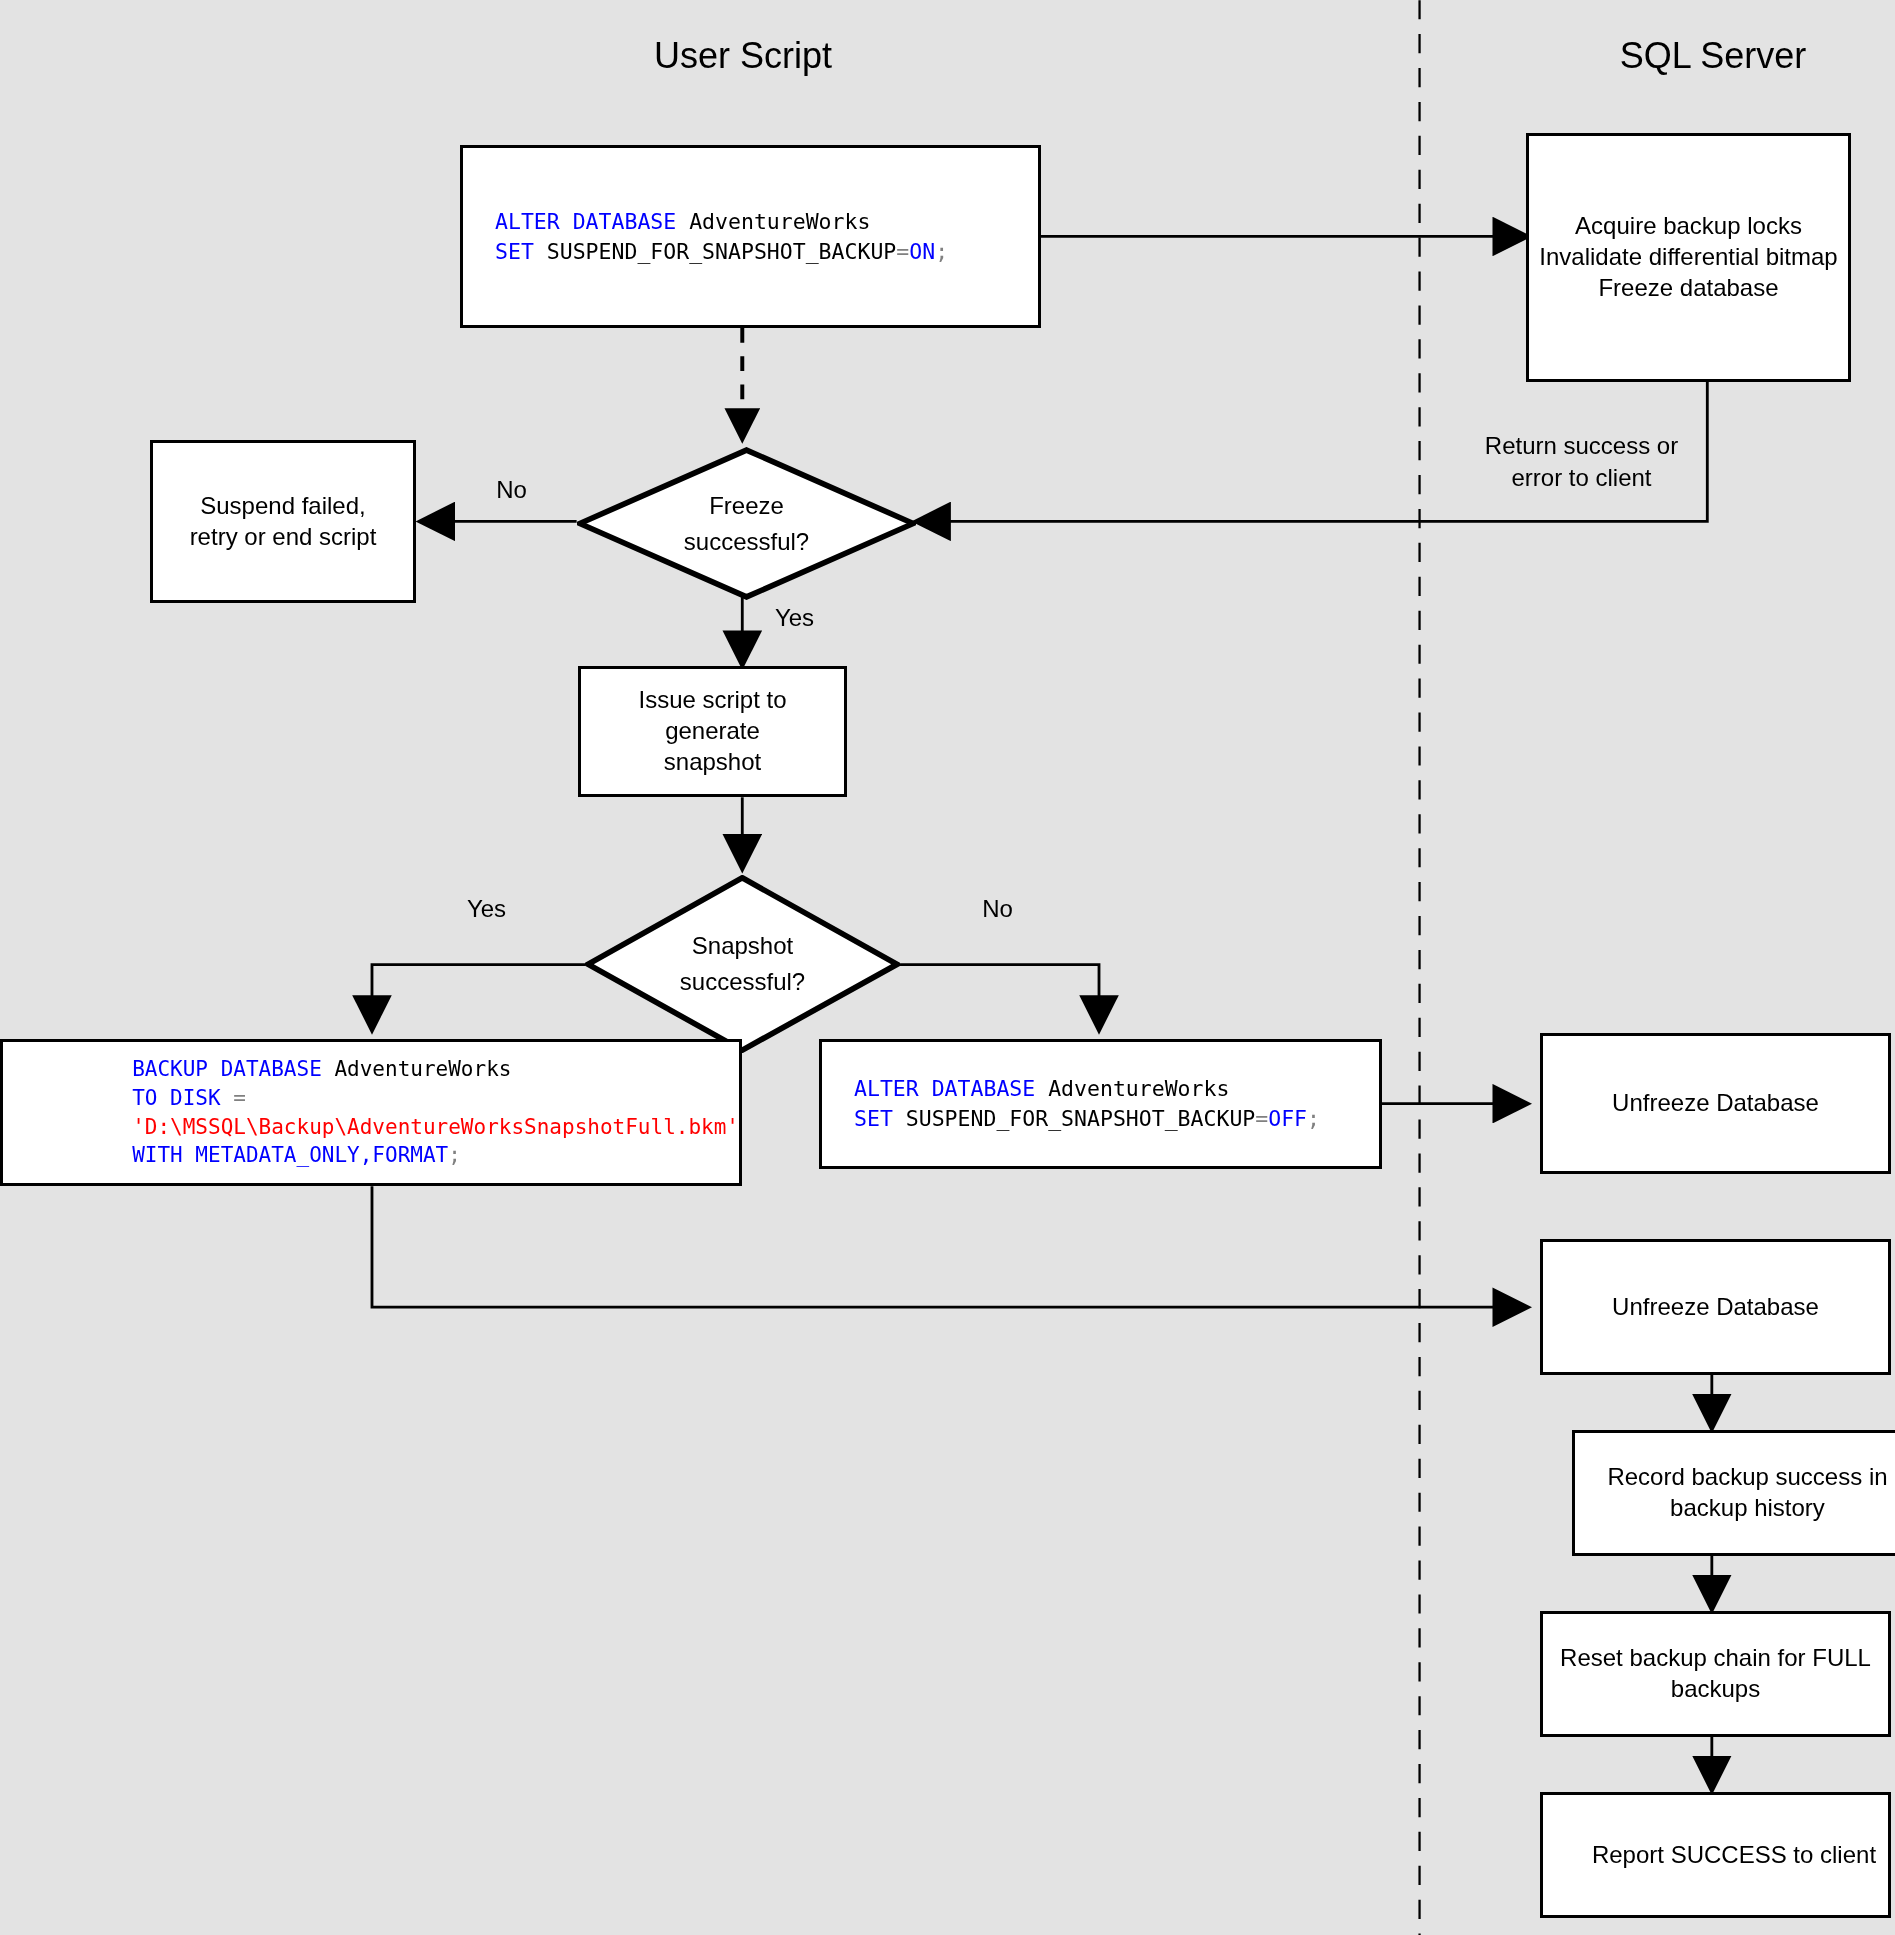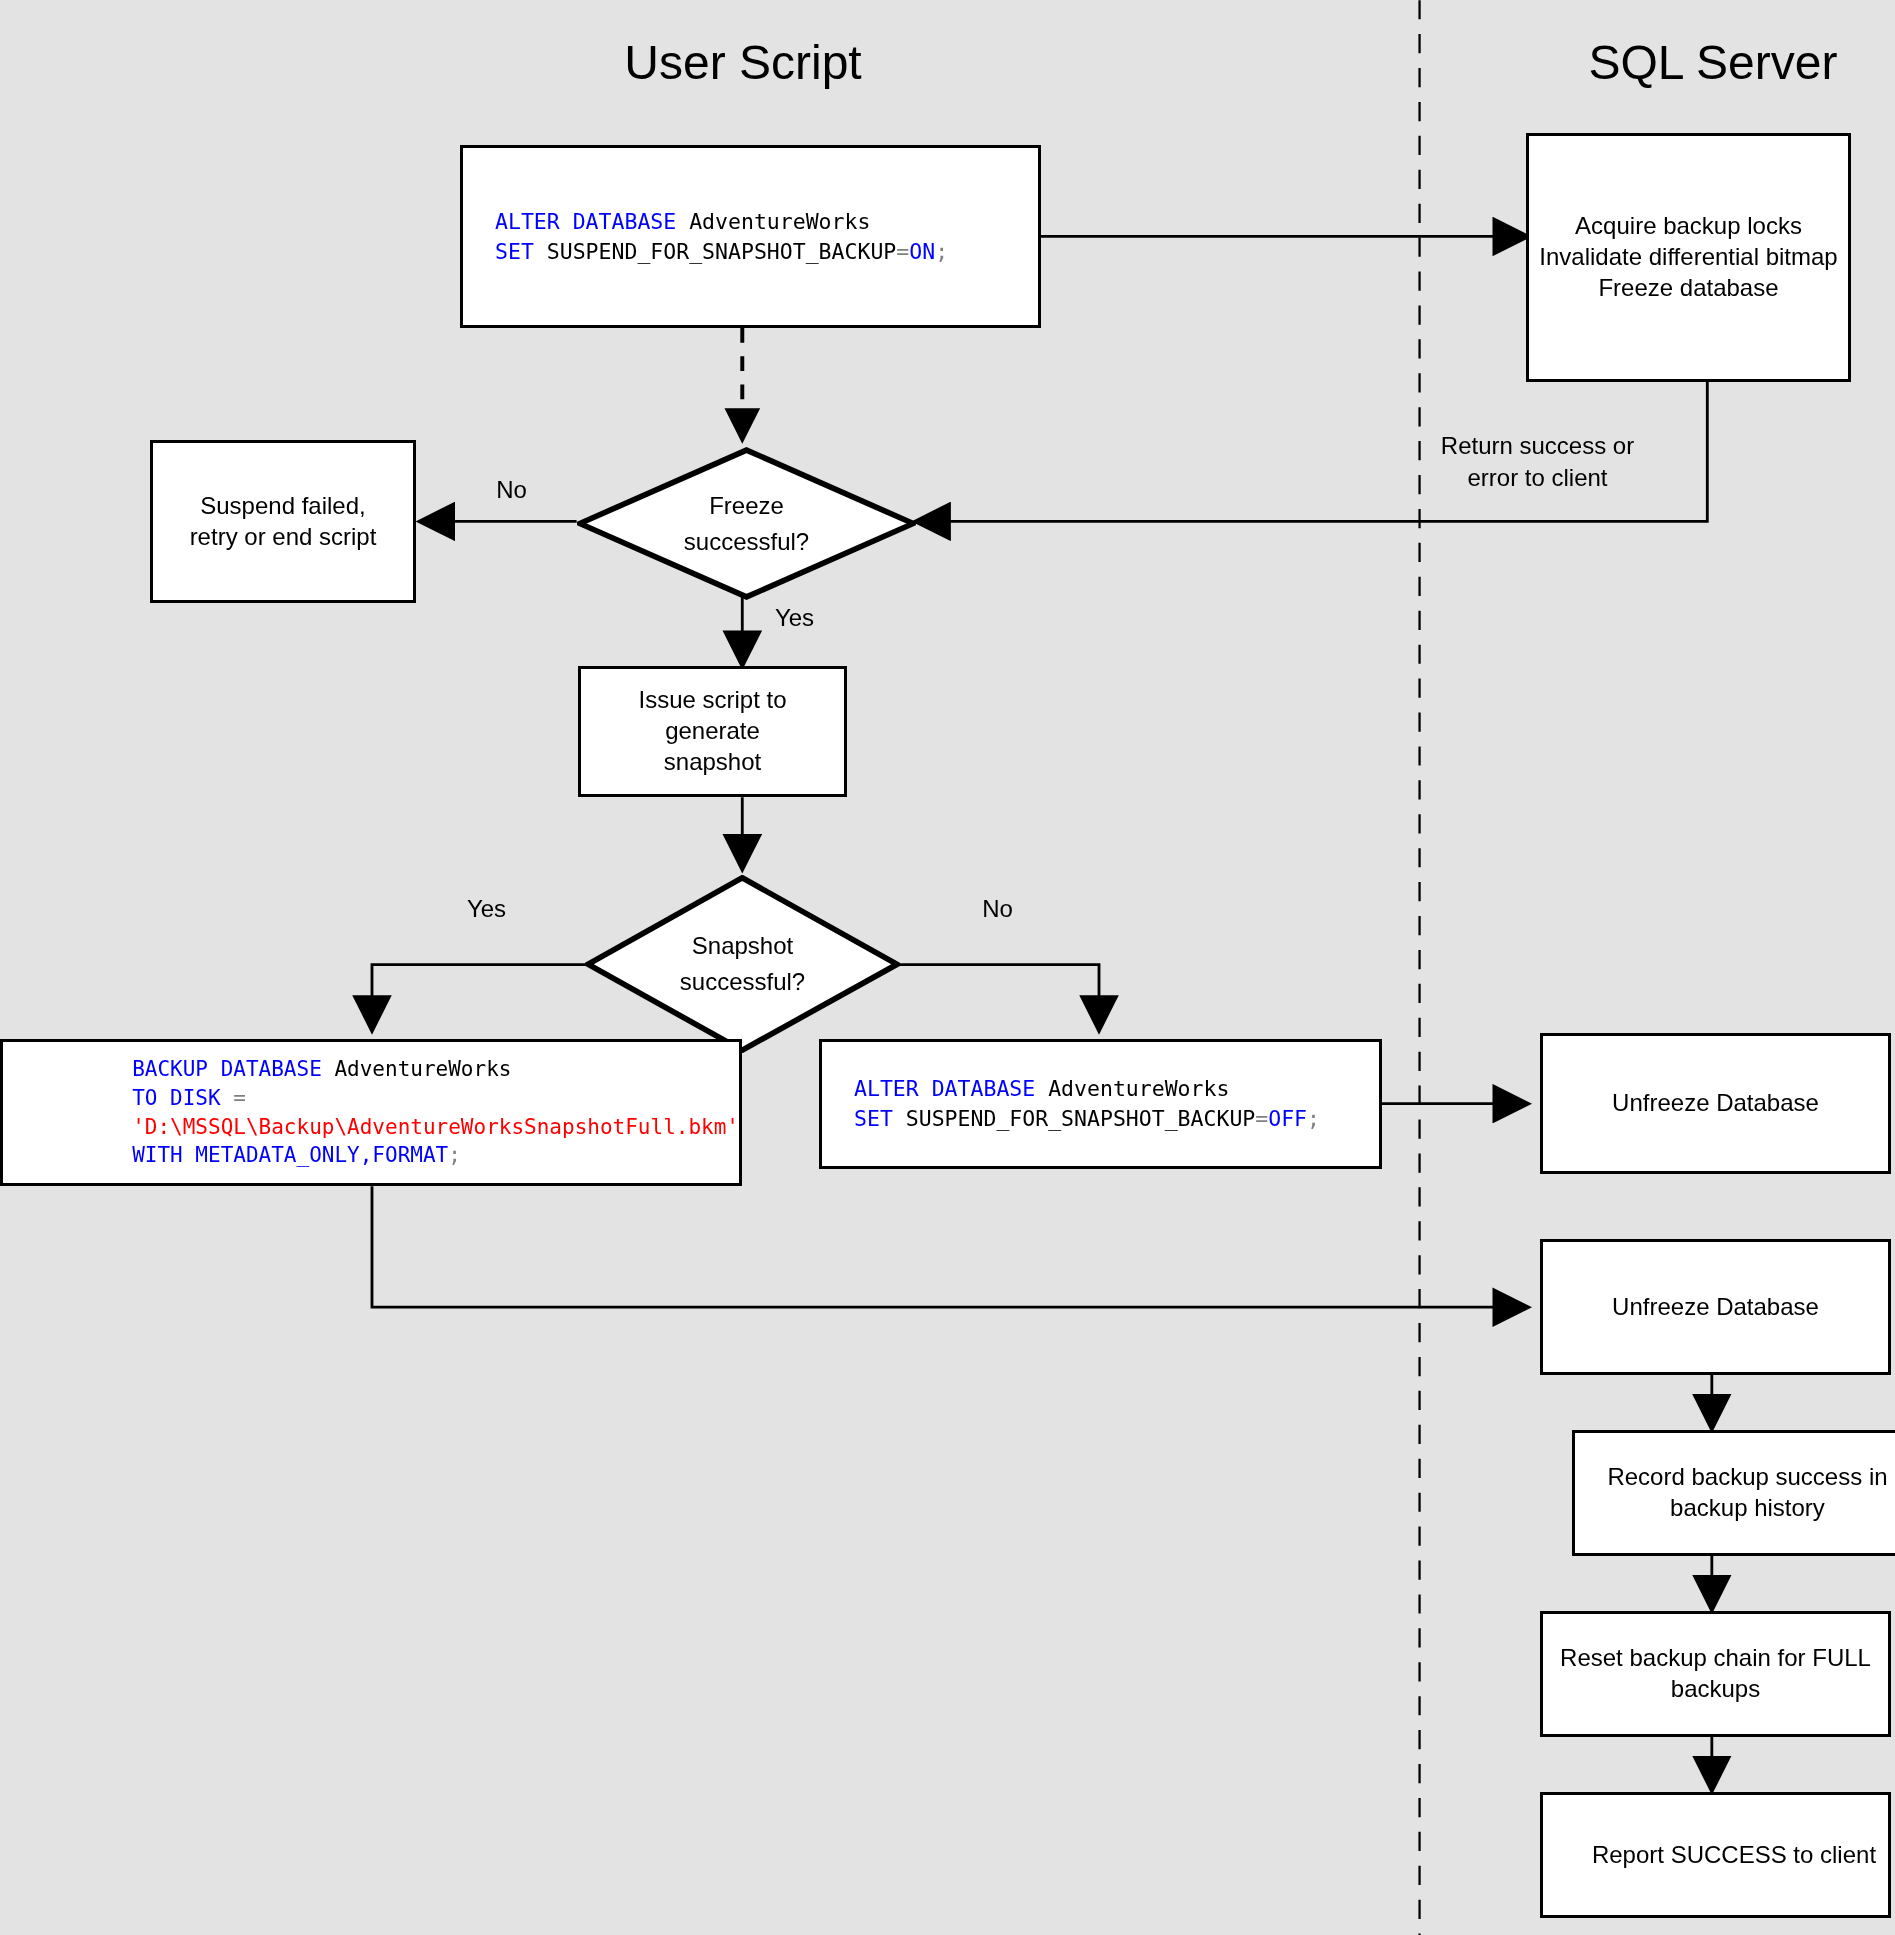--- a/index.html
+++ b/index.html
@@ -18,21 +18,21 @@
   svg.layer {
     position: absolute;
     left: 0;
     top: 0;
     width: 1895px;
     height: 1936px;
     pointer-events: none;
   }
   .lane-title {
     position: absolute;
-    font-size: 48px;
+    font-size: 36px;
     color: #000;
     text-align: center;
     white-space: nowrap;
   }
   .node {
     position: absolute;
     background: #ffffff;
     border: 3.4px solid #000000;
     box-sizing: border-box;
     display: flex;
@@ -209,21 +209,21 @@
   </div>
 
   <div class="edge-label" style="left:475px; top:474px; width:73px;">
     <span>No</span>
   </div>
 
   <div class="edge-label" style="left:755px; top:602px; width:79px;">
     <span>Yes</span>
   </div>
 
-  <div class="edge-label" style="left:1419px; top:430px; width:237px; white-space:pre-line;">Return success or
+  <div class="edge-label" style="left:1463px; top:430px; width:237px; white-space:pre-line;">Return success or
 error to client</div>
 
   <div class="edge-label" style="left:447px; top:893px; width:79px;">
     <span>Yes</span>
   </div>
 
   <div class="edge-label" style="left:961px; top:893px; width:73px;">
     <span>No</span>
   </div>
 

